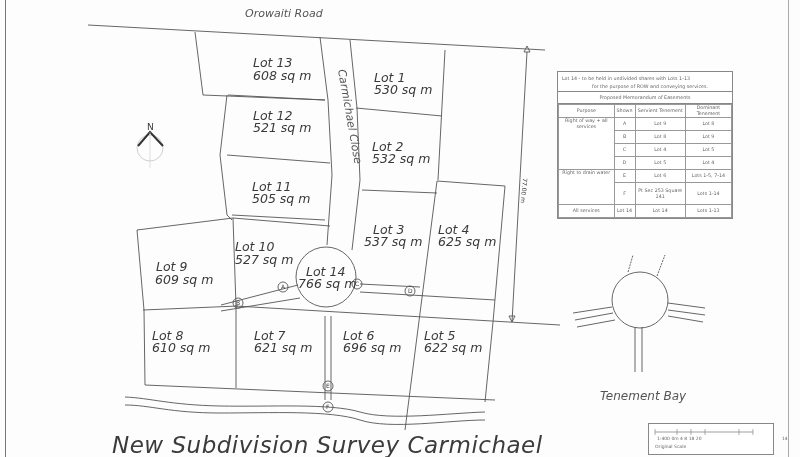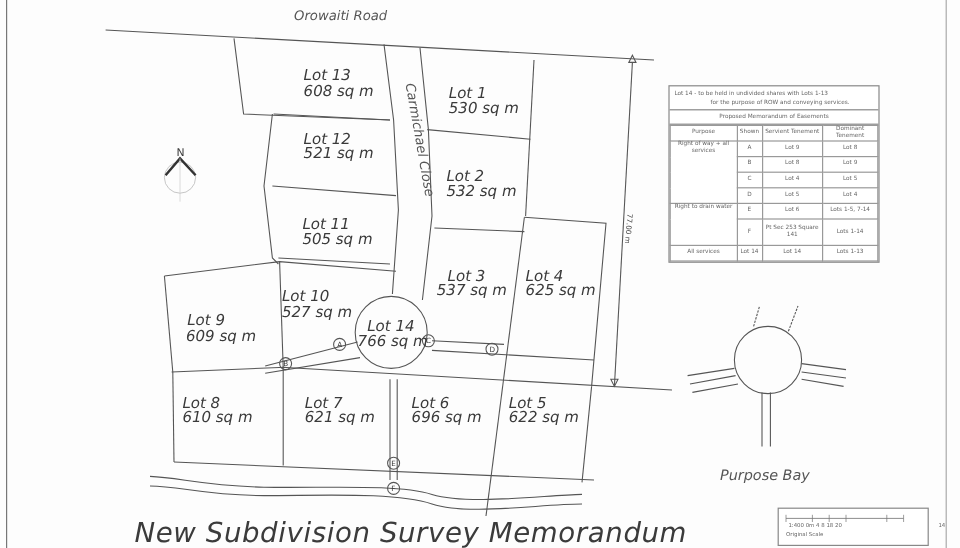--- a/index.html
+++ b/index.html
@@ -233,30 +233,30 @@
     <tr>
       <td>All services</td>
       <td>Lot 14</td>
       <td>Lot 14</td>
       <td>Lots 1-13</td>
     </tr>
   </tbody>
     </table>
 </div>
 
-<div class="turning-bay">Purpose Bay</div>
+<div class="turning-bay">Tenement Bay</div>
 
 <div class="scale-box">
   <svg width="124" height="14" style="position:absolute;left:0;top:0;">
     <line x1="6" y1="8" x2="104" y2="8" stroke="#777" stroke-width="0.7"></line>
     <line x1="6" y1="5" x2="6" y2="11" stroke="#777" stroke-width="0.6"></line>
     <line x1="28" y1="5" x2="28" y2="11" stroke="#777" stroke-width="0.6"></line>
     <line x1="42" y1="5" x2="42" y2="11" stroke="#777" stroke-width="0.6"></line>
     <line x1="56" y1="5" x2="56" y2="11" stroke="#777" stroke-width="0.6"></line>
     <line x1="90" y1="5" x2="90" y2="11" stroke="#777" stroke-width="0.6"></line>
     <line x1="104" y1="5" x2="104" y2="11" stroke="#777" stroke-width="0.6"></line>
   </svg>
   <div class="nums">1:400  0m  4  8       18  20</div>
   <div class="lbl">Original Scale</div>
 </div>
 <div class="scale-right">14</div>
 
-<div class="title">New Subdivision Survey Memorandum</div>
+<div class="title">New Subdivision Survey Carmichael</div>
 
 </body></html>

